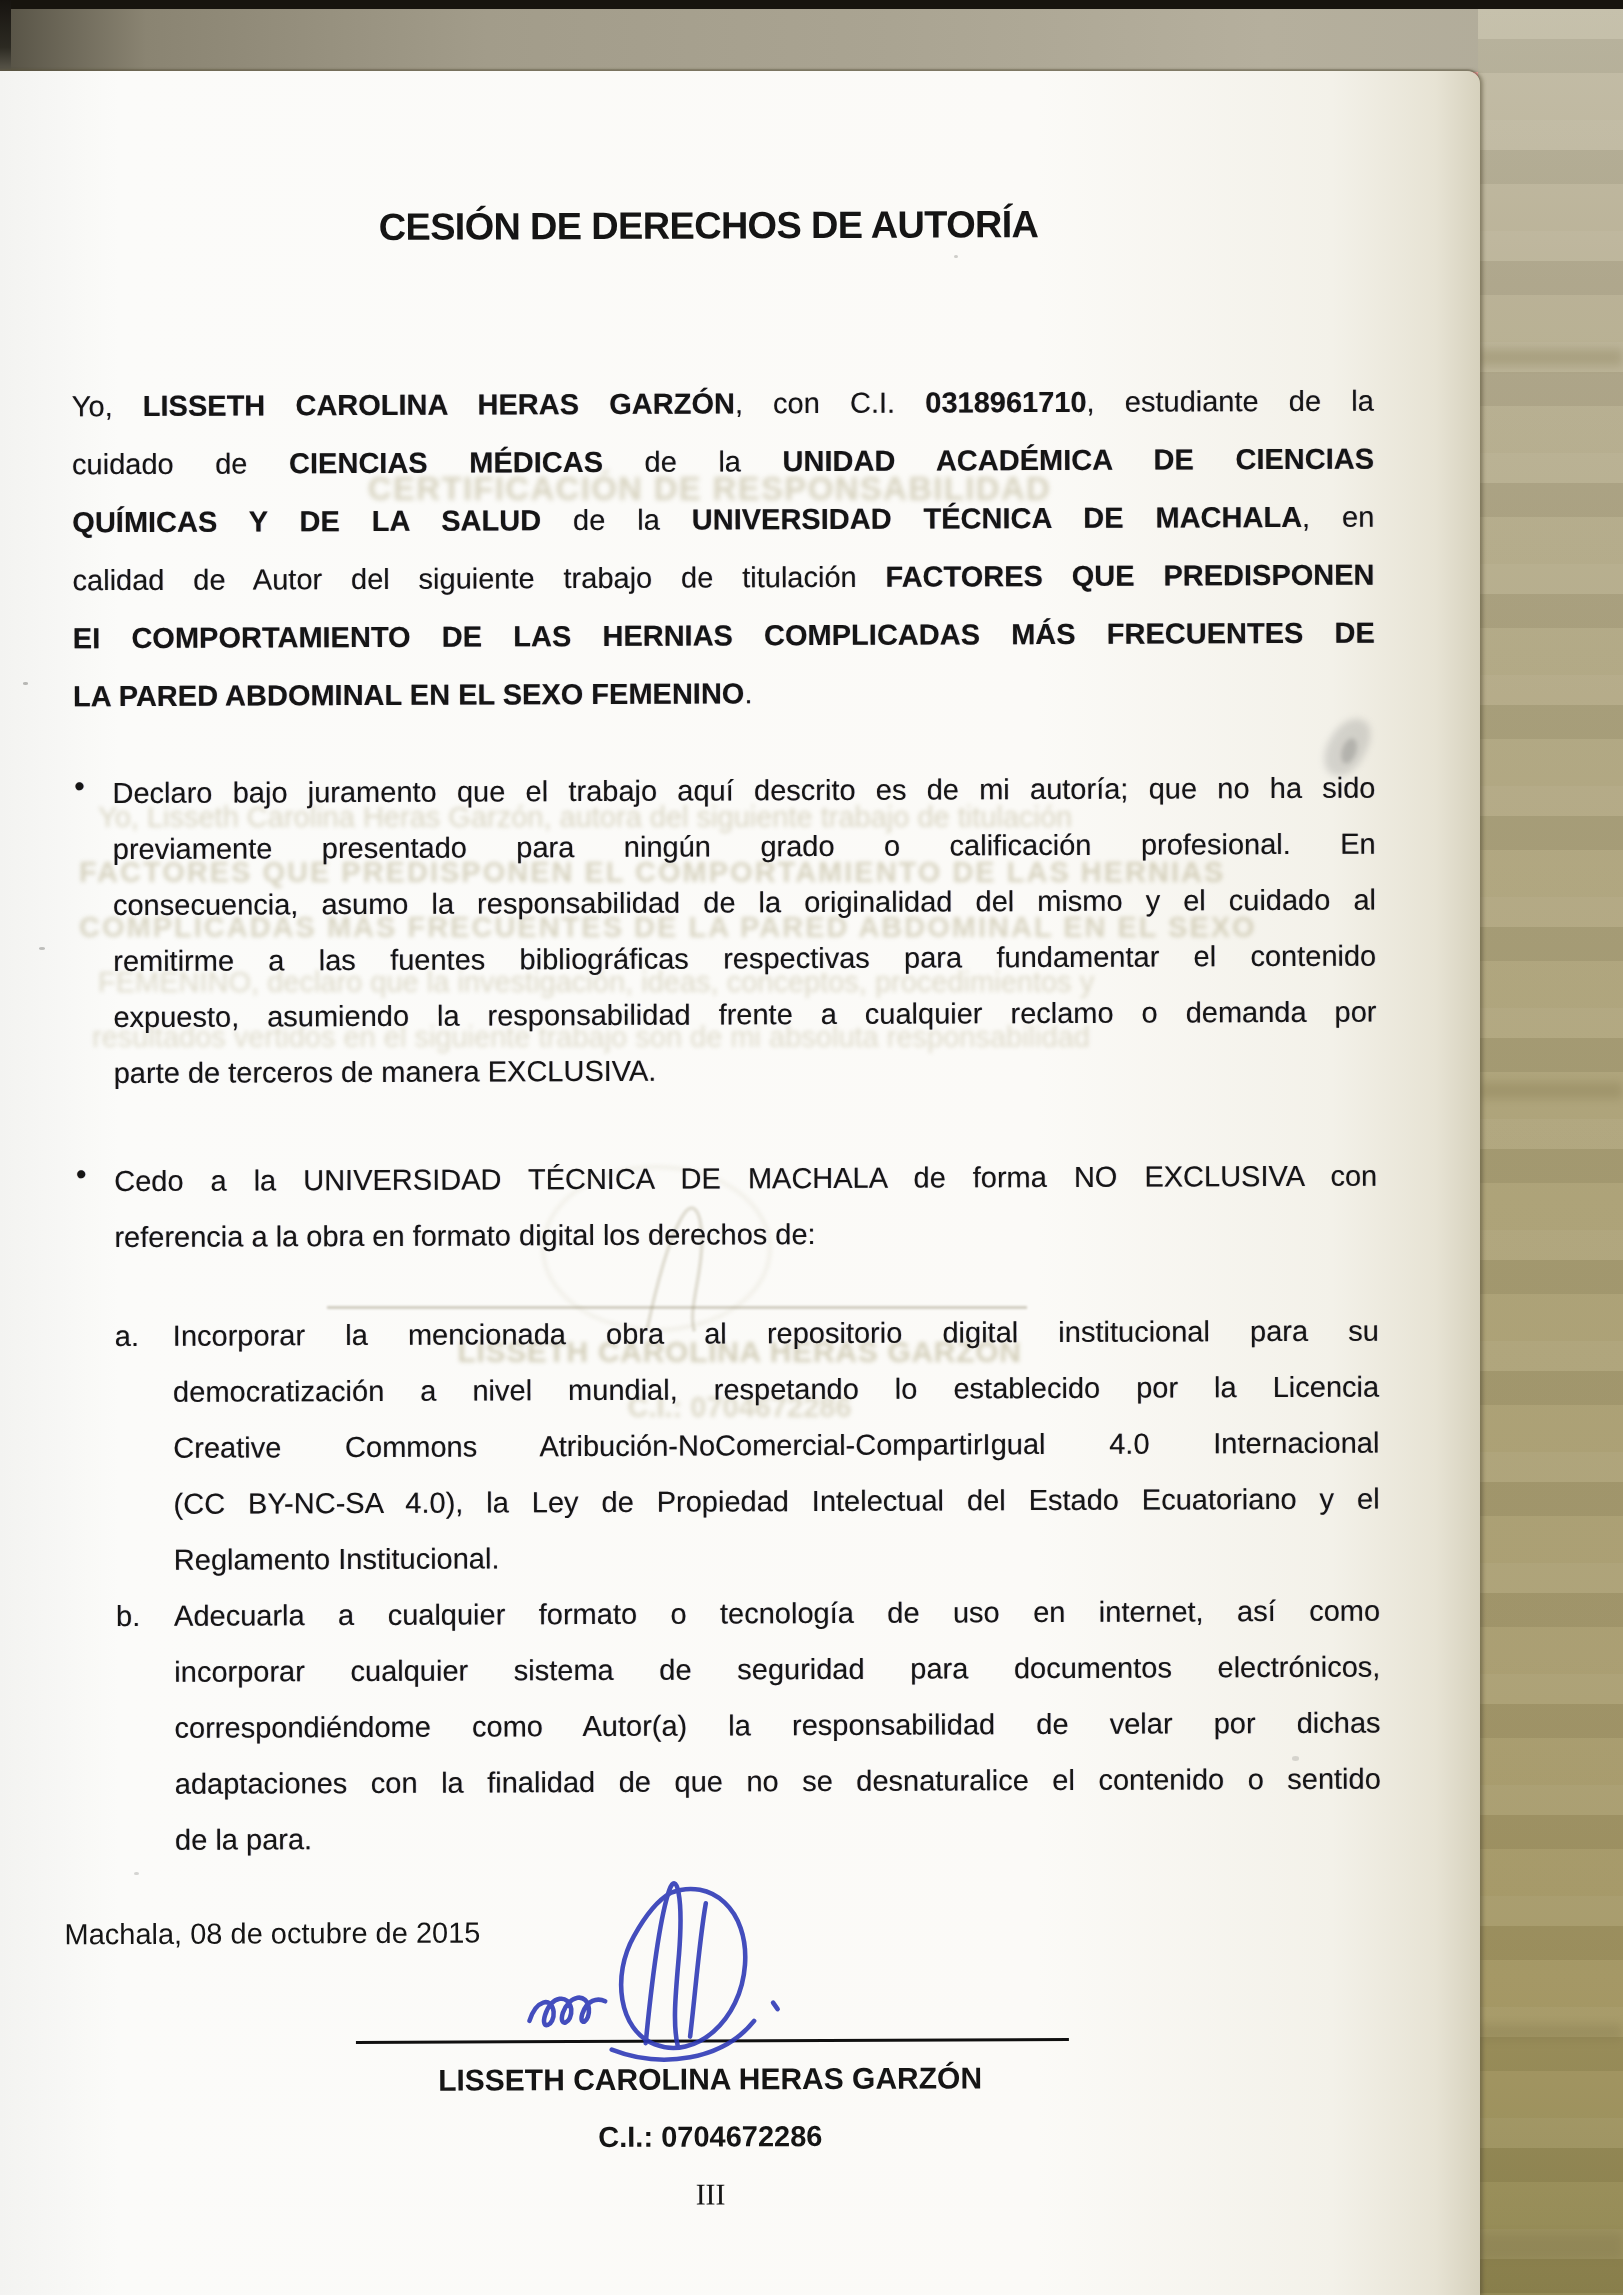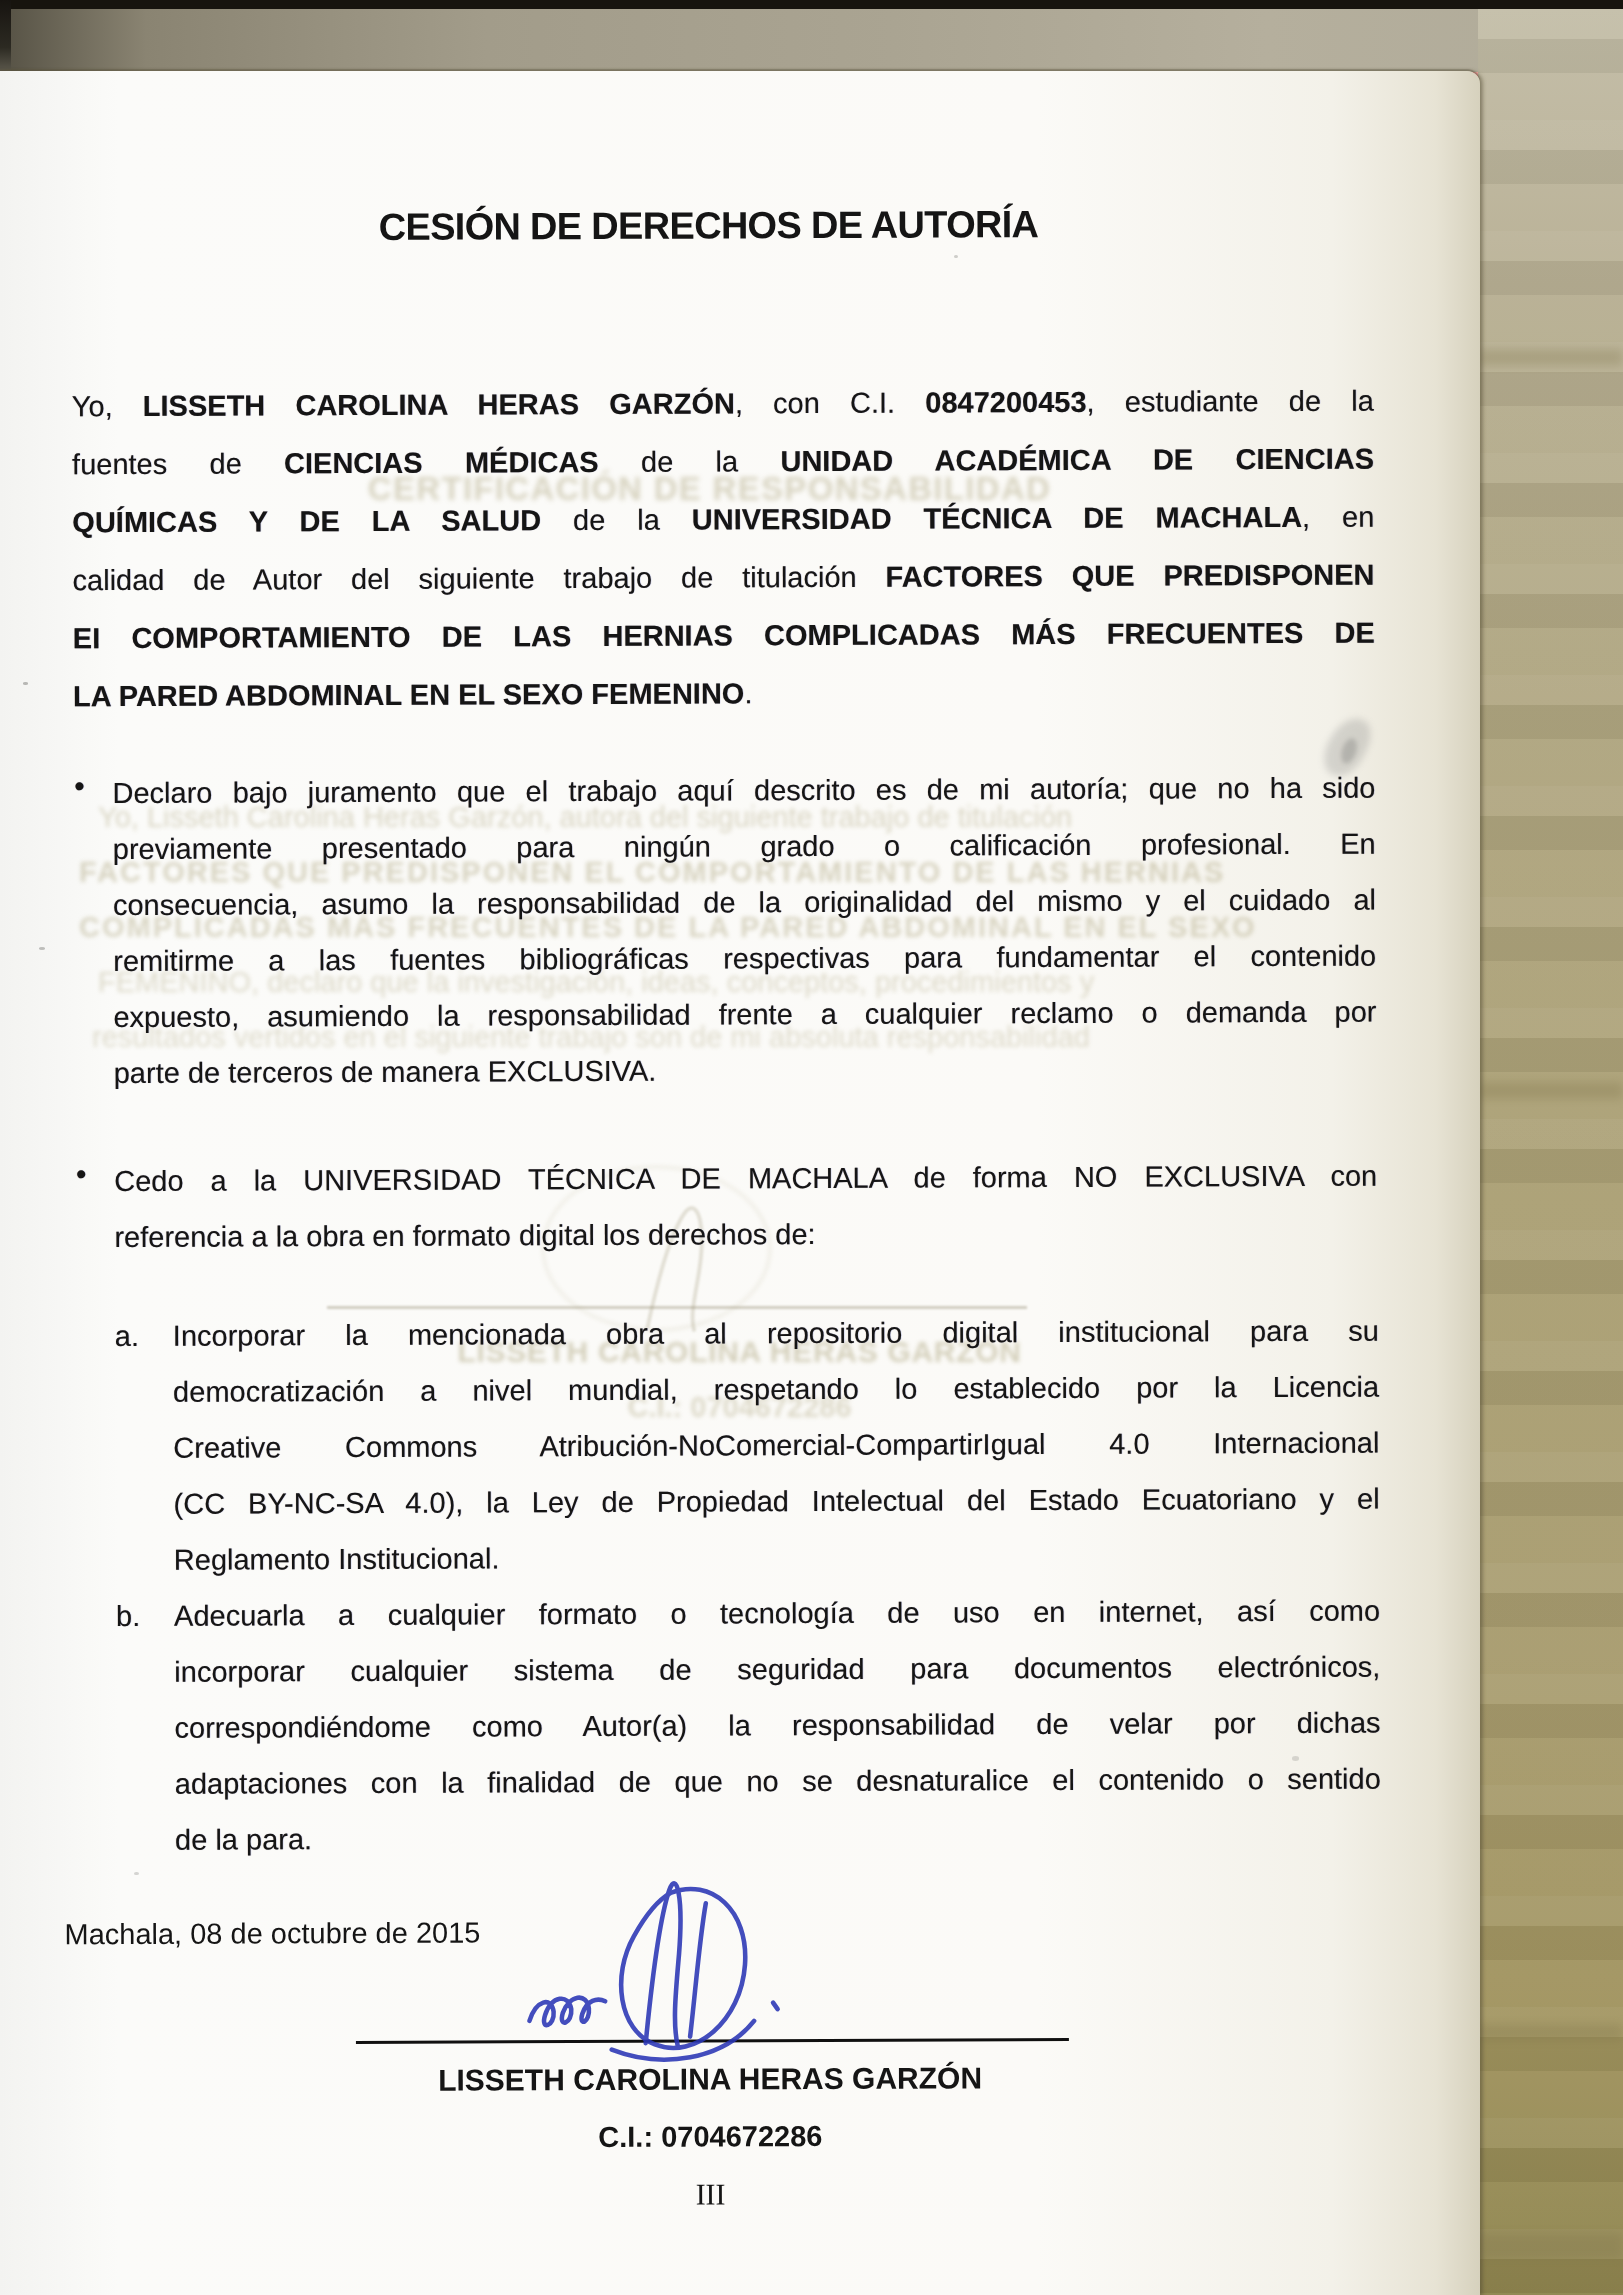--- a/index.html
+++ b/index.html
@@ -113,22 +113,22 @@
   <div class="speck sp3"></div>
   <div class="speck sp4"></div>
   <div class="speck sp5"></div>
   <div class="speck sp6"></div>
 
   <div class="doc">
 
     <div class="title">CESIÓN DE DERECHOS DE AUTORÍA</div>
 
     <div class="block intro">
-        <div class="tline"><span>Yo, </span><b>LISSETH CAROLINA HERAS GARZÓN</b><span>, con C.I. </span><b>0847200453</b><span>, estudiante de la</span></div>
-        <div class="tline"><span>fuentes de </span><b>CIENCIAS MÉDICAS</b><span> de la </span><b>UNIDAD ACADÉMICA DE CIENCIAS</b></div>
+        <div class="tline"><span>Yo, </span><b>LISSETH CAROLINA HERAS GARZÓN</b><span>, con C.I. </span><b>0318961710</b><span>, estudiante de la</span></div>
+        <div class="tline"><span>cuidado de </span><b>CIENCIAS MÉDICAS</b><span> de la </span><b>UNIDAD ACADÉMICA DE CIENCIAS</b></div>
         <div class="tline"><b>QUÍMICAS Y DE LA SALUD</b><span> de la </span><b>UNIVERSIDAD TÉCNICA DE MACHALA</b><span>, en</span></div>
         <div class="tline"><span>calidad de Autor del siguiente trabajo de titulación </span><b>FACTORES QUE PREDISPONEN</b></div>
         <div class="tline"><b>EI COMPORTAMIENTO DE LAS HERNIAS COMPLICADAS MÁS FRECUENTES DE</b></div>
         <div class="tline nj"><b>LA PARED ABDOMINAL EN EL SEXO FEMENINO</b><span>.</span></div>
       </div>
 
     <div class="block bullet b86" style="top:765px">
       <span class="marker">•</span>
       <div class="btext">
           <div class="tline"><span>Declaro bajo juramento que el trabajo aquí descrito es de mi autoría; que no ha sido</span></div>

